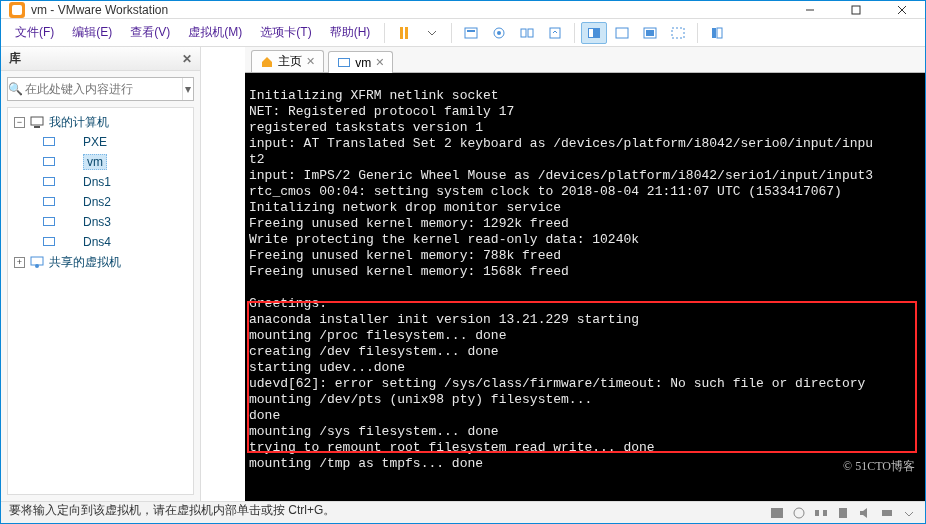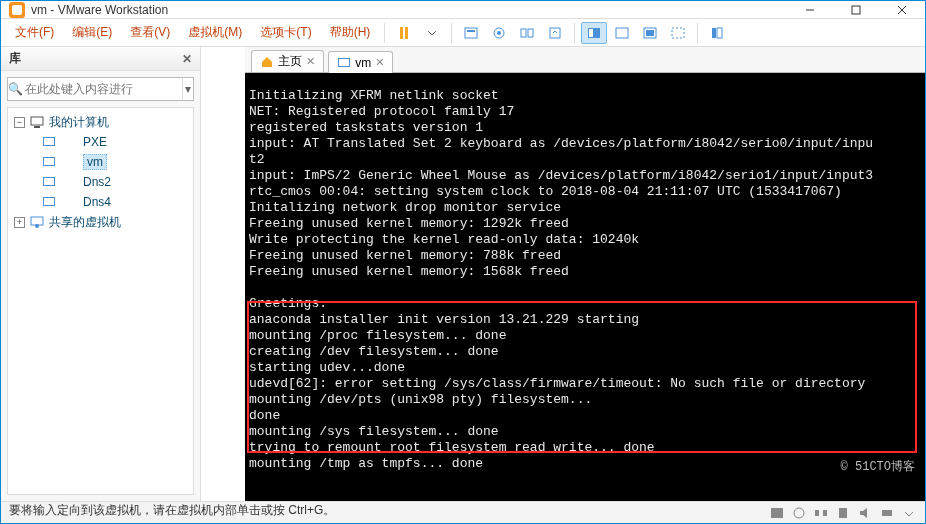--- a/index.html
+++ b/index.html
@@ -29,21 +29,21 @@
   .titlebar .winbtn { width: 46px; height: 30px; display: flex; align-items: center; justify-content: center; color: #333; }
 
   .menubar {
     height: 28px;
     display: flex;
     align-items: center;
     padding: 0 6px;
     border-bottom: 1px solid #ddd;
     gap: 2px;
   }
-  .menubar .mitem { padding: 4px 8px; color: #c2410c; }
+  .menubar .mitem { padding: 4px 8px; color: #4c1d95; }
   .menubar .sep { width: 1px; height: 20px; background: #ddd; margin: 0 4px; }
   .menubar .tbtn { width: 26px; height: 22px; display: flex; align-items: center; justify-content: center; border-radius: 2px; }
   .menubar .tbtn.active { background: #cde6f7; border: 1px solid #7cb8e6; }
   .menubar .tbtn svg { width: 16px; height: 16px; }
 
   .body {
     flex: 1;
     display: flex;
     min-height: 0;
   }
@@ -142,21 +142,21 @@
     padding: 0 8px;
     font-size: 12px;
     color: #333;
   }
   .statusbar .right { margin-left: auto; display: flex; align-items: center; gap: 6px; }
   .statusbar .sicon { width: 16px; height: 14px; display: inline-block; }
   .watermark {
     position: absolute;
     right: 10px; bottom: 26px;
     color: #bbb; font-size: 12px;
-    font-family: Liberation Mono, monospace;
+    font-family: Liberation Serif, serif;
   }
   .vm-ico { fill:#4a90d9; }
 </style>
 </head>
 <body>
 
 <div class="titlebar">
   <span class="logo"></span>
   <span class="title">vm - VMware Workstation</span>
   <div class="winbtn">
@@ -294,21 +294,39 @@
             </span>
             <span class="label">vm</span>
           </div>
           <div class="node l2">
             <span class="ico">
               <svg width="16" height="14">
                 <rect x="1" y="2" width="12" height="9" class="vm-ico"></rect>
                 <rect x="2" y="3" width="10" height="7" fill="#fff"></rect>
               </svg>
             </span>
+            <span class="label">Dns1</span>
+          </div>
+          <div class="node l2">
+            <span class="ico">
+              <svg width="16" height="14">
+                <rect x="1" y="2" width="12" height="9" class="vm-ico"></rect>
+                <rect x="2" y="3" width="10" height="7" fill="#fff"></rect>
+              </svg>
+            </span>
             <span class="label">Dns2</span>
+          </div>
+          <div class="node l2">
+            <span class="ico">
+              <svg width="16" height="14">
+                <rect x="1" y="2" width="12" height="9" class="vm-ico"></rect>
+                <rect x="2" y="3" width="10" height="7" fill="#fff"></rect>
+              </svg>
+            </span>
+            <span class="label">Dns3</span>
           </div>
           <div class="node l2">
             <span class="ico">
               <svg width="16" height="14">
                 <rect x="1" y="2" width="12" height="9" class="vm-ico"></rect>
                 <rect x="2" y="3" width="10" height="7" fill="#fff"></rect>
               </svg>
             </span>
             <span class="label">Dns4</span>
           </div>

